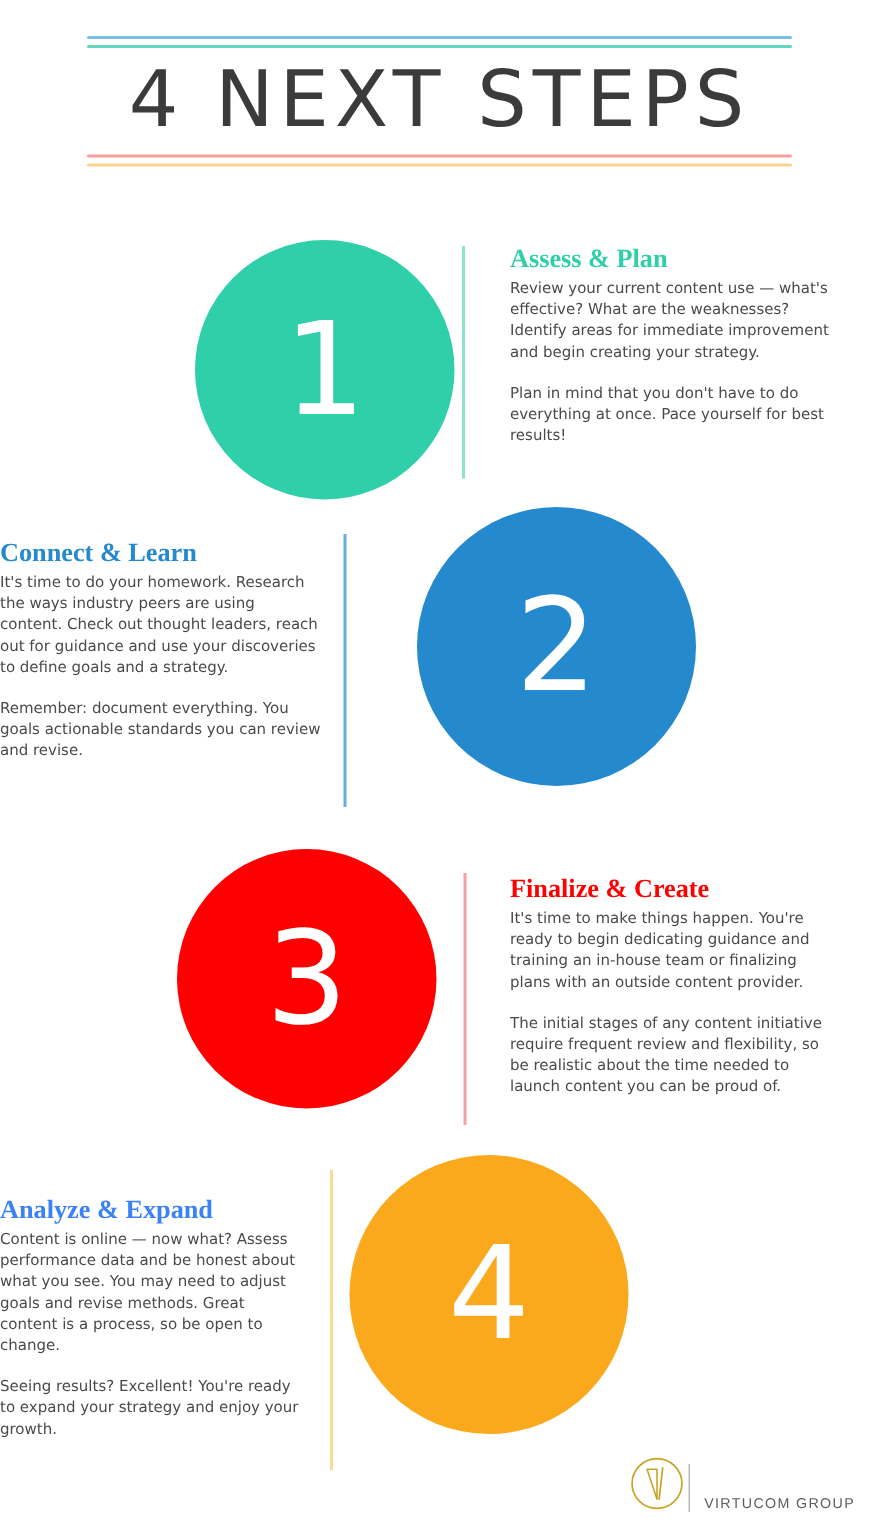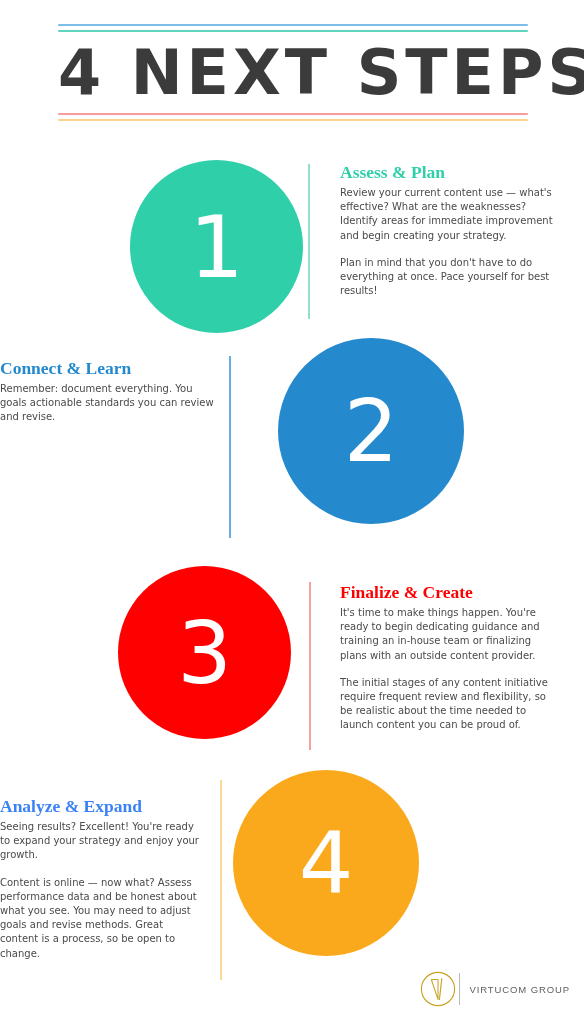--- a/index.html
+++ b/index.html
@@ -26,24 +26,24 @@
     width: 100%;
     height: 2px;
     border-radius: 1px;
   }
   .rule.blue   { background: #7bbfe8; }
   .rule.teal   { background: #5fd6bd; margin-top: 4px; }
   .rule.salmon { background: #f79d9d; }
   .rule.amber  { background: #fbd38d; margin-top: 4px; }
 
   .title {
-    font-size: 62px;
+    font-size: 52px;
     letter-spacing: 4px;
     color: #3b3b3b;
-    font-weight: 700;
+    font-weight: 400;
     text-align: center;
     line-height: 1.05;
     margin: 8px 0 8px 0;
     white-space: nowrap;
     font-family: "DejaVu Sans", sans-serif;
   }
 
   
   .step {
     position: absolute;
@@ -114,21 +114,21 @@
   #step4 .circle { left: 233px; top: 10px; width: 186px; height: 186px; background: #FBA91C; }
   #step4 .textblock { left: 0px; top: 36px; width: 218px; }
   #step4 .divider { left: 220px; top: 20px; height: 200px; background: #fbd894; }
 
   
   .footer-logo {
     position: absolute;
     right: 14px;
     bottom: 16px;
     display: flex;
-    align-items: center;
+    align-items: flex-end;
     gap: 0px;
   }
   .logo-mark { width: 38px; height: 38px; display: block; }
   .logo-sep {
     width: 1px; height: 32px; background: #b9b9b9; margin: 0 9px 0 2px;
   }
   .logo-text {
     font-size: 9.5px;
     letter-spacing: 0.9px;
     color: #5d5d5d;
@@ -159,20 +159,21 @@
   </div>
 </div>
 
 <div class="step" id="step2">
   <div class="circle">
     <span>2</span>
   </div>
   <div class="divider"></div>
   <div class="textblock left">
     <div class="heading" style="color:#2589CE">Connect &amp; Learn</div>
+    <p class="body-text">It's time to do your homework. Research the ways industry peers are using content. Check out thought leaders, reach out for guidance and use your discoveries to define goals and a strategy.</p>
     <p class="body-text">Remember: document everything. You goals actionable standards you can review and revise.</p>
   </div>
 </div>
 
 <div class="step" id="step3">
   <div class="circle">
     <span>3</span>
   </div>
   <div class="divider"></div>
   <div class="textblock right">
@@ -182,22 +183,22 @@
   </div>
 </div>
 
 <div class="step" id="step4">
   <div class="circle">
     <span>4</span>
   </div>
   <div class="divider"></div>
   <div class="textblock left">
     <div class="heading" style="color:#3b82f6">Analyze &amp; Expand</div>
+    <p class="body-text">Content is online — now what? Assess performance data and be honest about what you see. You may need to adjust goals and revise methods. Great content is a process, so be open to change.</p>
     <p class="body-text">Seeing results? Excellent! You're ready to expand your strategy and enjoy your growth.</p>
-    <p class="body-text">Content is online — now what? Assess performance data and be honest about what you see. You may need to adjust goals and revise methods. Great content is a process, so be open to change.</p>
   </div>
 </div>
 
 <div class="footer-logo">
   <svg class="logo-mark" viewBox="0 0 40 40">
     <circle cx="20" cy="20" r="17.5" fill="none" stroke="#c9a227" stroke-width="1.2"></circle>
     <path d="M13 10 L20 31 L20 10 Z" fill="#ffffff" stroke="#c9a227" stroke-width="1.1" stroke-linejoin="round"></path>
     <path d="M24 9 L21.5 31" fill="none" stroke="#c9a227" stroke-width="1.2" stroke-linecap="round"></path>
   </svg>
   <div class="logo-sep"></div>

